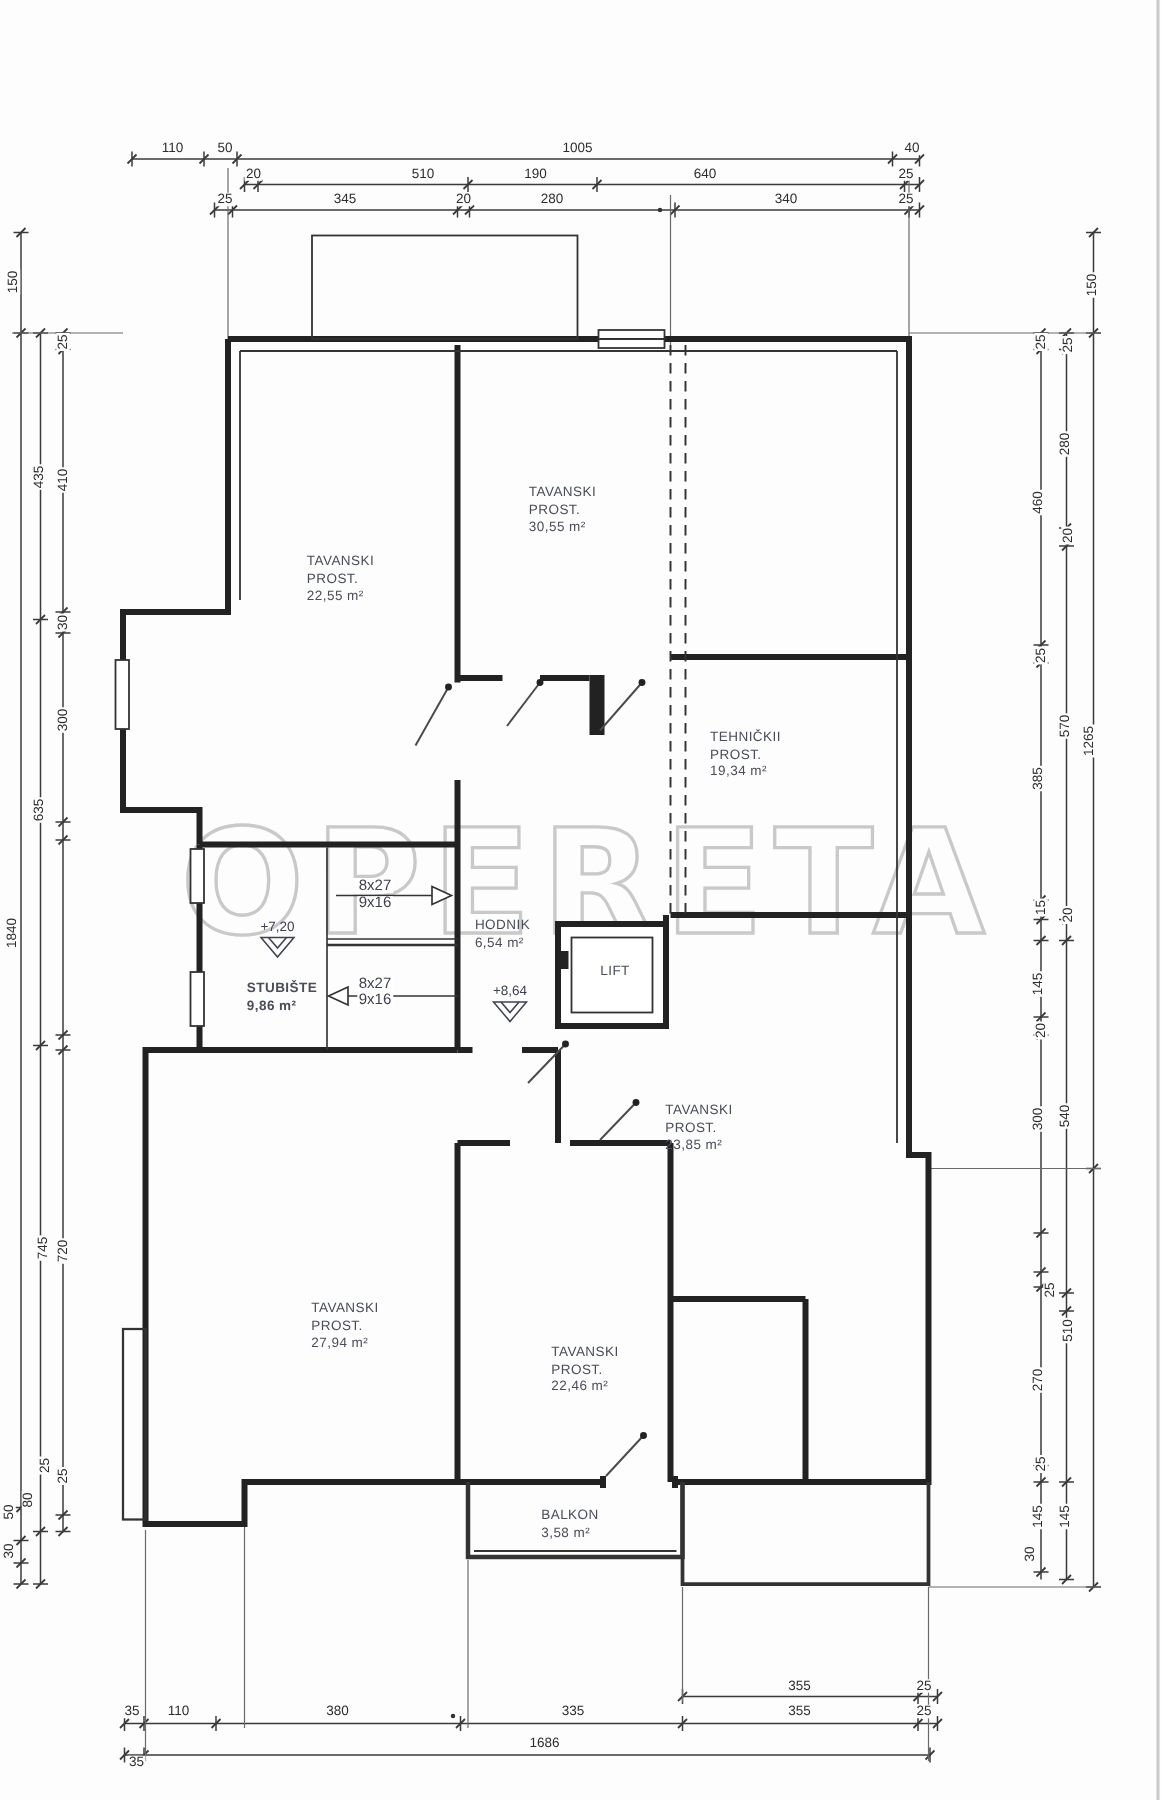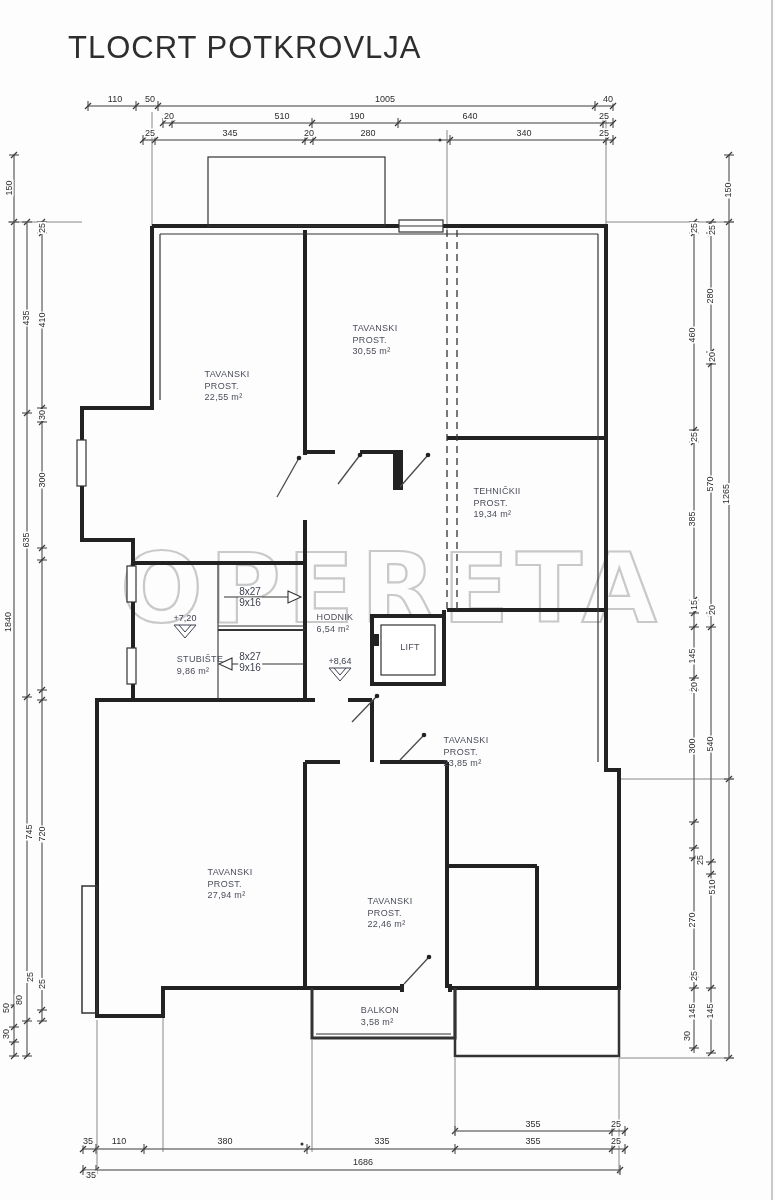--- a/index.html
+++ b/index.html
@@ -17,21 +17,20 @@
        font-size:9px;line-height:11.5px;color:#4a4d5a;letter-spacing:.3px;white-space:pre;}
   .stair-chip{position:absolute;transform:translate(-50%,-50%);font-size:10px;color:#3e4150;
        background:#fff;padding:0 1px;line-height:9px;}
   .elev{position:absolute;transform:translate(-50%,-50%);font-size:9px;color:#3e4150;
        background:transparent;line-height:9px;}
 </style>
 </head>
 <body>
 
 <div id="page">
-  <div id="title">TLOCRT POTKROVLJA</div>
 
   <svg id="drawing" width="775" height="1200" viewBox="0 0 775 1200">
 
     <text x="392" y="622" text-anchor="middle" font-size="97" font-weight="bold" font-family="DejaVu Sans, sans-serif" letter-spacing="7" fill="none" stroke="#c9c9c9" stroke-width="2.2">OPERETA</text>
 
     <g id="dims" stroke="#3a3a3a" stroke-width="1" fill="none">
         <line x1="88" y1="106" x2="613" y2="106"></line>
         <line x1="88" y1="101" x2="88" y2="111"></line>
         <line x1="85" y1="109" x2="91" y2="103" stroke-width="1.2"></line>
         <line x1="136" y1="101" x2="136" y2="111"></line>
@@ -316,21 +315,21 @@
   <div id="labels">
       <div class="room-label" style="left: 227px; top: 386px;">TAVANSKI
 PROST.
 22,55 m²</div>
       <div class="room-label" style="left: 375px; top: 340px;">TAVANSKI
 PROST.
 30,55 m²</div>
       <div class="room-label" style="left: 497px; top: 503px;">TEHNIČKII
 PROST.
 19,34 m²</div>
-      <div class="room-label" style="left: 200px; top: 665px;">STUBIŠTE
+      <div class="room-label" style="left: 188px; top: 665px; font-weight: bold;">STUBIŠTE
 9,86 m²</div>
       <div class="room-label" style="left: 335px; top: 623px;">HODNIK
 6,54 m²</div>
       <div class="room-label" style="left: 410px; top: 648px;">LIFT</div>
       <div class="room-label" style="left: 466px; top: 752px;">TAVANSKI
 PROST.
 23,85 m²</div>
       <div class="room-label" style="left: 230px; top: 884px;">TAVANSKI
 PROST.
 27,94 m²</div>

